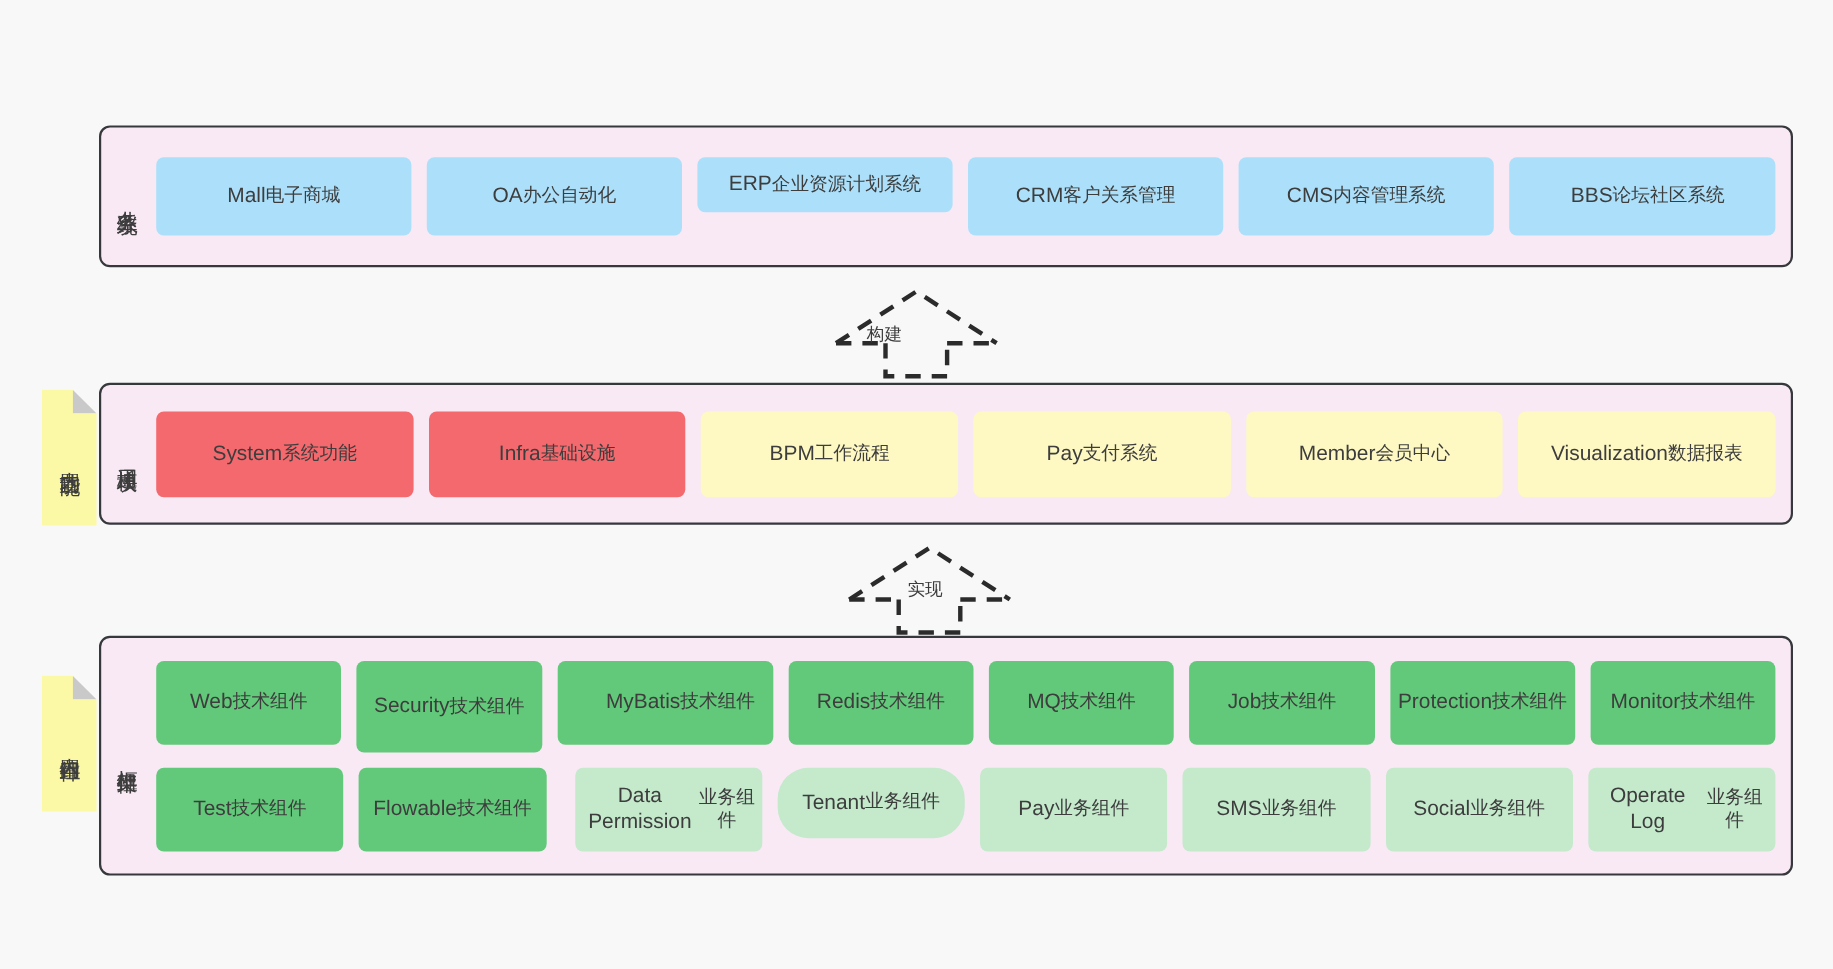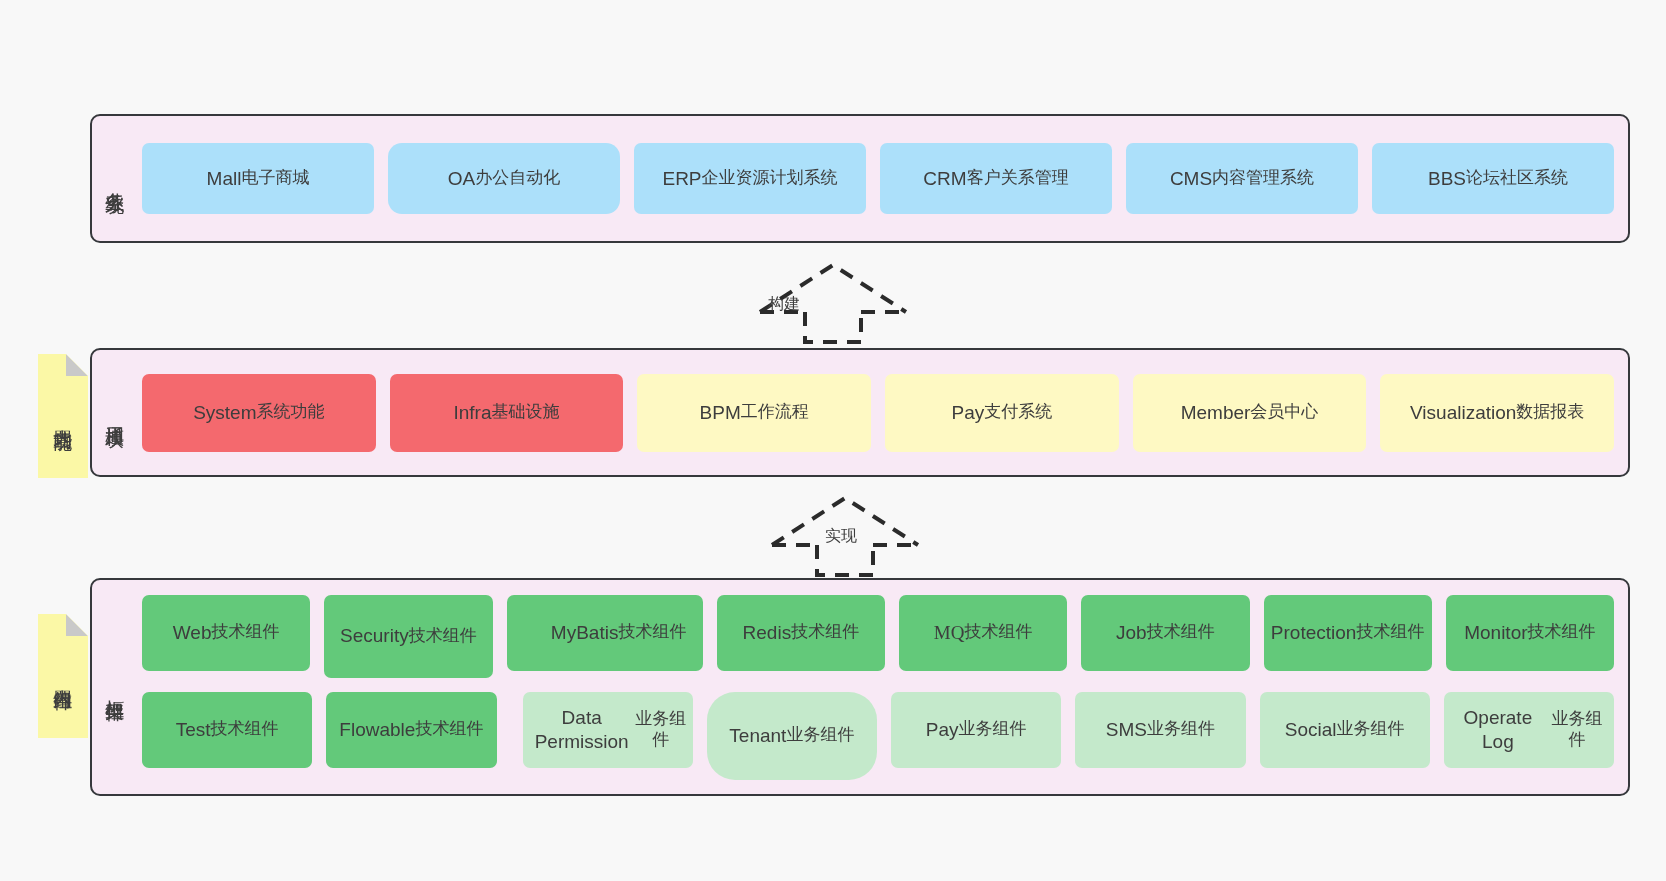--- a/index.html
+++ b/index.html
@@ -123,25 +123,25 @@
 <div class="canvas">
 
   <div class="layer" style="left:90px;top:114px;width:1540px;height:129px;">
     <div class="layer-title">业务系统</div>
     <div class="layer-body">
       <div class="row">
         <div class="card c-blue" style="height:71px;">
           <span class="en">Mall</span>
           <span class="cn">电子商城</span>
         </div>
-        <div class="card c-blue" style="height:71px;border-radius:14px;">
+        <div class="card c-blue" style="height:71px;">
           <span class="en">OA</span>
           <span class="cn">办公自动化</span>
         </div>
-        <div class="card c-blue" style="height:71px;">
+        <div class="card c-blue" style="height:50px;">
           <span class="en">ERP</span>
           <span class="cn">企业资源计划系统</span>
         </div>
         <div class="card c-blue" style="height:71px;">
           <span class="en">CRM</span>
           <span class="cn">客户关系管理</span>
         </div>
         <div class="card c-blue" style="height:71px;">
           <span class="en">CMS</span>
           <span class="cn">内容管理系统</span>
@@ -155,21 +155,21 @@
   </div>
 
   <div class="gen-arrow" style="left:758px;top:262px;width:150px;height:82px;">
     <svg width="150" height="82" viewBox="0 0 150 82">
       <path d="M2 50 L75 3 L148 50" fill="none" stroke="#2b2b2b" stroke-width="4" stroke-dasharray="14,10" stroke-linecap="butt"></path>
       <path d="M47 50 L47 80 L103 80 L103 50" fill="none" stroke="#2b2b2b" stroke-width="4" stroke-dasharray="14,10"></path>
       <path d="M2 50 L47 50" fill="none" stroke="#2b2b2b" stroke-width="4" stroke-dasharray="14,10"></path>
       <path d="M103 50 L148 50" fill="none" stroke="#2b2b2b" stroke-width="4" stroke-dasharray="14,10"></path>
     </svg>
   </div>
-  <div class="gen-label" style="left:768px;top:294px;">构建</div>
+  <div class="gen-label" style="left:788px;top:294px;">构建</div>
 
   <div class="note" style="left:38px;top:354px;width:50px;height:124px;">
     <span class="fold"></span>
     <span>内置功能</span>
   </div>
 
   <div class="layer" style="left:90px;top:348px;width:1540px;height:129px;">
     <div class="layer-title">通用模块</div>
     <div class="layer-body">
       <div class="row">
@@ -231,21 +231,21 @@
             <span class="cn">技术组件</span>
           </div>
           <div class="card c-green" style="height:76px;padding-left:34px;">
             <span class="en">MyBatis</span>
             <span class="cn">技术组件</span>
           </div>
           <div class="card c-green" style="height:76px;">
             <span class="en">Redis</span>
             <span class="cn">技术组件</span>
           </div>
-          <div class="card c-green" style="height:76px;font-family:Liberation Serif, serif;">
+          <div class="card c-green" style="height:76px;">
             <span class="en">MQ</span>
             <span class="cn">技术组件</span>
           </div>
           <div class="card c-green" style="height:76px;">
             <span class="en">Job</span>
             <span class="cn">技术组件</span>
           </div>
           <div class="card c-green" style="height:76px;">
             <span class="en">Protection</span>
             <span class="cn">技术组件</span>
@@ -262,21 +262,21 @@
             <span class="cn">技术组件</span>
           </div>
           <div class="card c-green" style="height:76px;">
             <span class="en">Flowable</span>
             <span class="cn">技术组件</span>
           </div>
           <div class="card c-lgreen" style="height:76px;margin-left:12px;">
             <span class="en">Data Permission</span>
             <span class="cn">业务组件</span>
           </div>
-          <div class="card c-lgreen" style="height:88px;border-radius:28px;">
+          <div class="card c-lgreen" style="height:64px;border-radius:28px;">
             <span class="en">Tenant</span>
             <span class="cn">业务组件</span>
           </div>
           <div class="card c-lgreen" style="height:76px;">
             <span class="en">Pay</span>
             <span class="cn">业务组件</span>
           </div>
           <div class="card c-lgreen" style="height:76px;">
             <span class="en">SMS</span>
             <span class="cn">业务组件</span>

